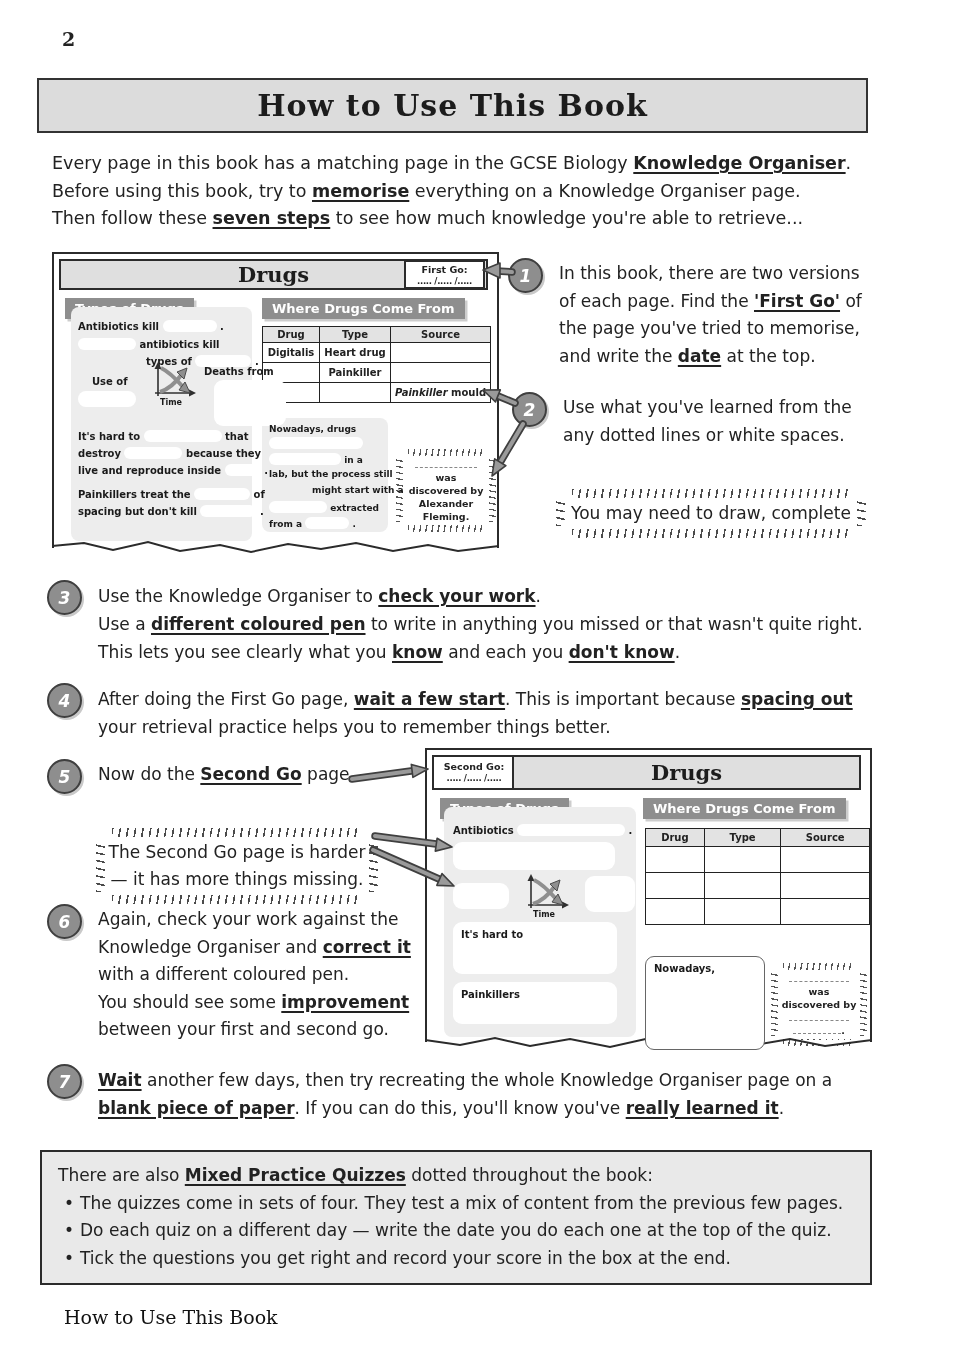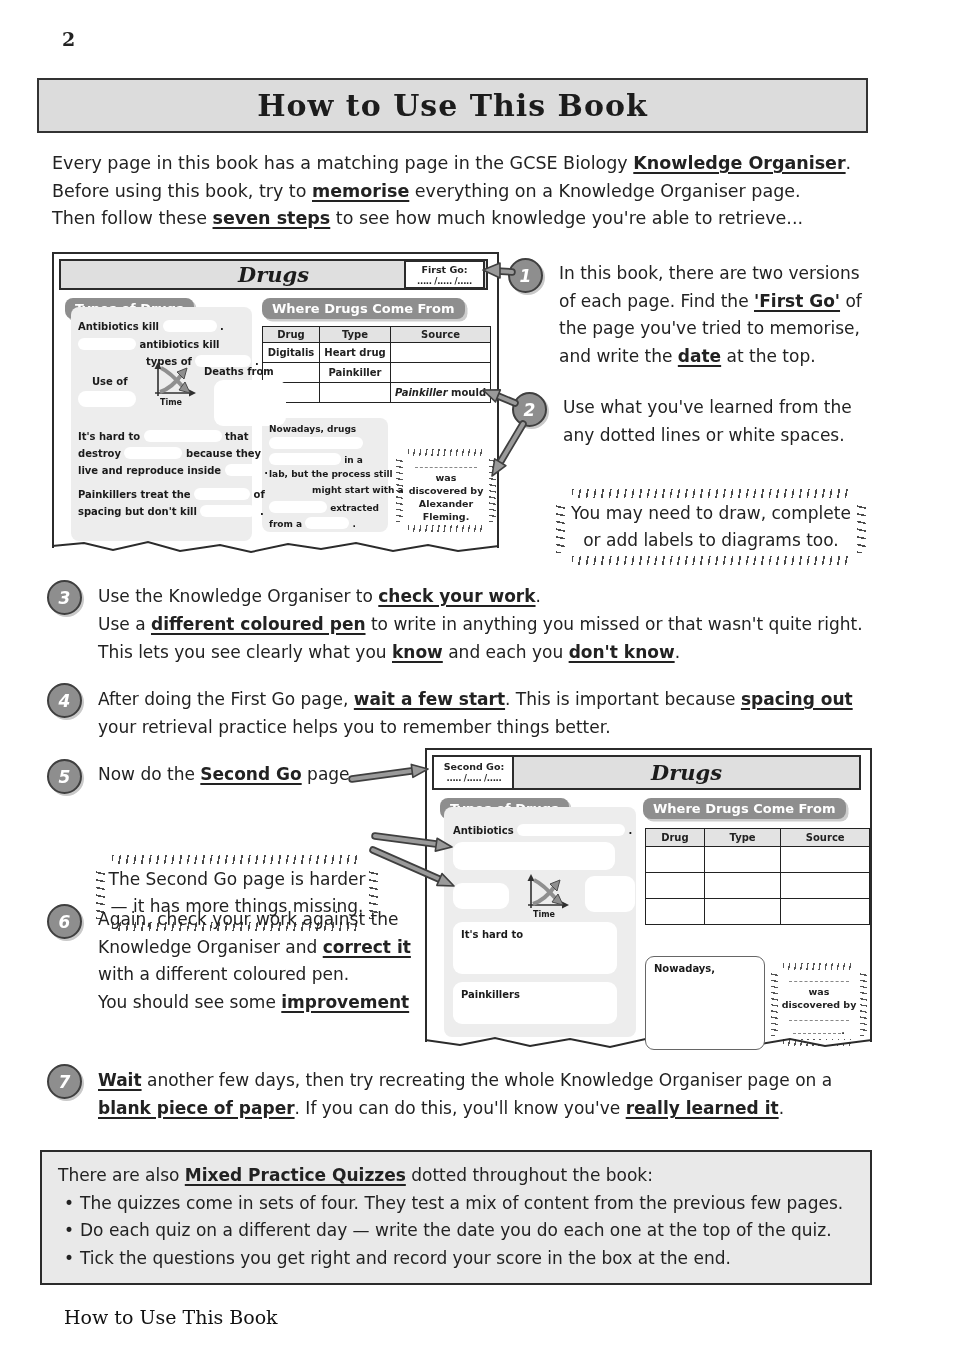--- a/index.html
+++ b/index.html
@@ -29,27 +29,27 @@
   .hatch-sm::before,.hatch-sm::after{left:2px;right:2px;height:7px;
     background:repeating-linear-gradient(100deg,#555 0 1.3px,transparent 1.3px 6px);}
   .hatch-sm::before{top:-9px;}
   .hatch-sm::after{bottom:-9px;}
   .hatch-sm .hl,.hatch-sm .hr{width:7px;background:repeating-linear-gradient(12deg,#555 0 1.3px,transparent 1.3px 6px);}
   .hatch-sm .hl{left:-10px;}
   .hatch-sm .hr{right:-10px;}
   
   .panel{position:absolute;background:#fff;border:2px solid #2b2b2b;border-bottom:none;}
   .torn{position:absolute;left:-2px;bottom:-8px;width:calc(100% + 4px);height:16px;}
-  .ptitle{position:absolute;background:#dfdfdf;border:2px solid #2b2b2b;display:flex;align-items:center;justify-content:center;font-style:italic;}
+  .ptitle{position:absolute;background:#dfdfdf;border:2px solid #2b2b2b;display:flex;align-items:center;justify-content:center;}
   .ptitle .t{font-family:"DejaVu Serif",serif;font-weight:bold;font-size:21px;color:#1c1c1c;}
   .gobox{position:absolute;background:#fff;border:2px solid #2b2b2b;text-align:center;}
   .gobox .gl{font-size:9.5px;font-weight:bold;line-height:12px;padding-top:2px;}
   .gobox .gd{font-size:8.5px;font-weight:bold;letter-spacing:-0.3px;line-height:10px;}
   .tab{position:absolute;background:#8e8e8e;color:#fff;font-weight:bold;font-size:13px;padding:3px 10px;
-    box-shadow:2.5px 2.5px 0 #cdcdcd;white-space:nowrap;border-radius:8px;}
+    box-shadow:2.5px 2.5px 0 #cdcdcd;white-space:nowrap;}
   .graybg{position:absolute;background:#ededed;border-radius:8px;}
   .whitebox{position:absolute;background:#fff;border-radius:9px;}
   .ws-label{position:absolute;font-size:10px;font-weight:bold;color:#1a1a1a;white-space:nowrap;}
   .pill{display:inline-block;background:#fff;border-radius:7px;height:12px;vertical-align:-2px;}
   .wstable{position:absolute;border-collapse:collapse;font-size:10px;font-weight:bold;background:#fff;}
   .wstable th,.wstable td{border:1.6px solid #222;text-align:center;padding:1px 2px;}
   .wstable th{background:#e3e3e3;font-size:10px;}
   .it{font-style:italic;}
   .nw{font-size:9px;}
   .dline{display:inline-block;border-bottom:1.5px dashed #888;height:8px;}
@@ -183,21 +183,20 @@
     <div class="steptext">
       <div><span>Use what you've learned from the</span></div>
       <div><span>any dotted lines or white spaces.</span></div>
     </div>
   </div>
 
   <div class="abs hatch" style="left:568px;top:500px;width:286px;font-size:17px;line-height:27px;">
     <i class="hl"></i>
       <i class="hr"></i>
     <div>You may need to draw, complete</div>
-    <div>or add labels to diagrams too.</div>
   </div>
 
   <div class="abs step" style="left:47px;top:580px;">
     <div class="stepnum">3</div>
     <div class="steptext" style="line-height:28px;">
       <div><span>Use the Knowledge Organiser to </span><span class="b">check your work</span><span>.</span></div>
       <div><span>Use a </span><span class="b">different coloured pen</span><span> to write in anything you missed or that wasn't quite right.</span></div>
       <div><span>This lets you see clearly what you </span><span class="b">know</span><span> and each you </span><span class="b">don't know</span><span>.</span></div>
     </div>
   </div>
@@ -224,20 +223,21 @@
     <div>— it has more things missing.</div>
   </div>
 
   <div class="abs step" style="left:47px;top:904px;">
     <div class="stepnum">6</div>
     <div class="steptext">
       <div><span>Again, check your work against the</span></div>
       <div><span>Knowledge Organiser and </span><span class="b">correct it</span></div>
       <div><span>with a different coloured pen.</span></div>
       <div><span>You should see some </span><span class="b">improvement</span></div>
+      <div><span>between your first and second go.</span></div>
     </div>
   </div>
 
   <div class="panel" style="left:425px;top:748px;width:443px;height:292px;">
     <div class="gobox" style="left:5px;top:5px;width:80px;height:31px;">
       <div class="gl" style="padding-top:4px;">Second Go:</div>
       <div class="gd">..... /..... /.....</div>
     </div>
     <div class="ptitle" style="left:85px;top:5px;width:345px;height:31px;">
       <span class="t">Drugs</span>

